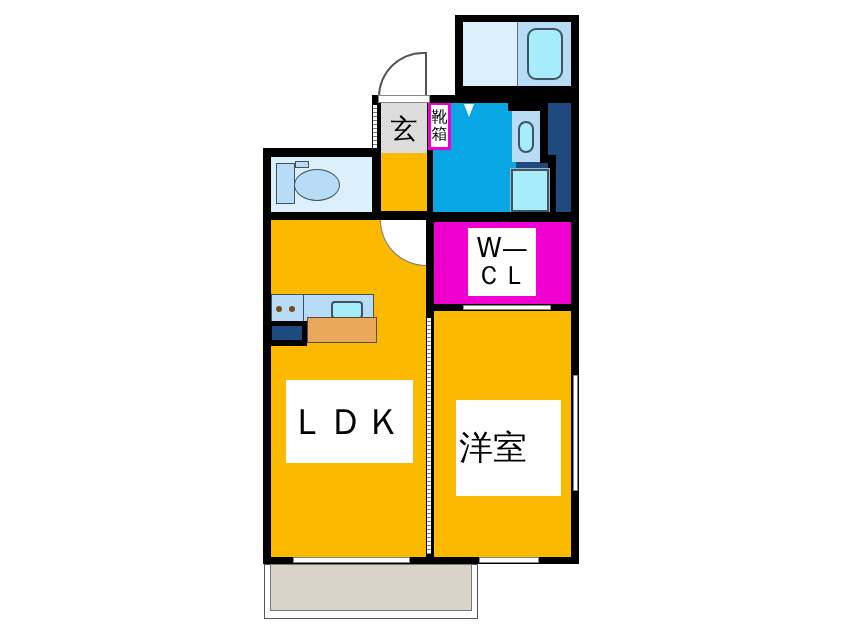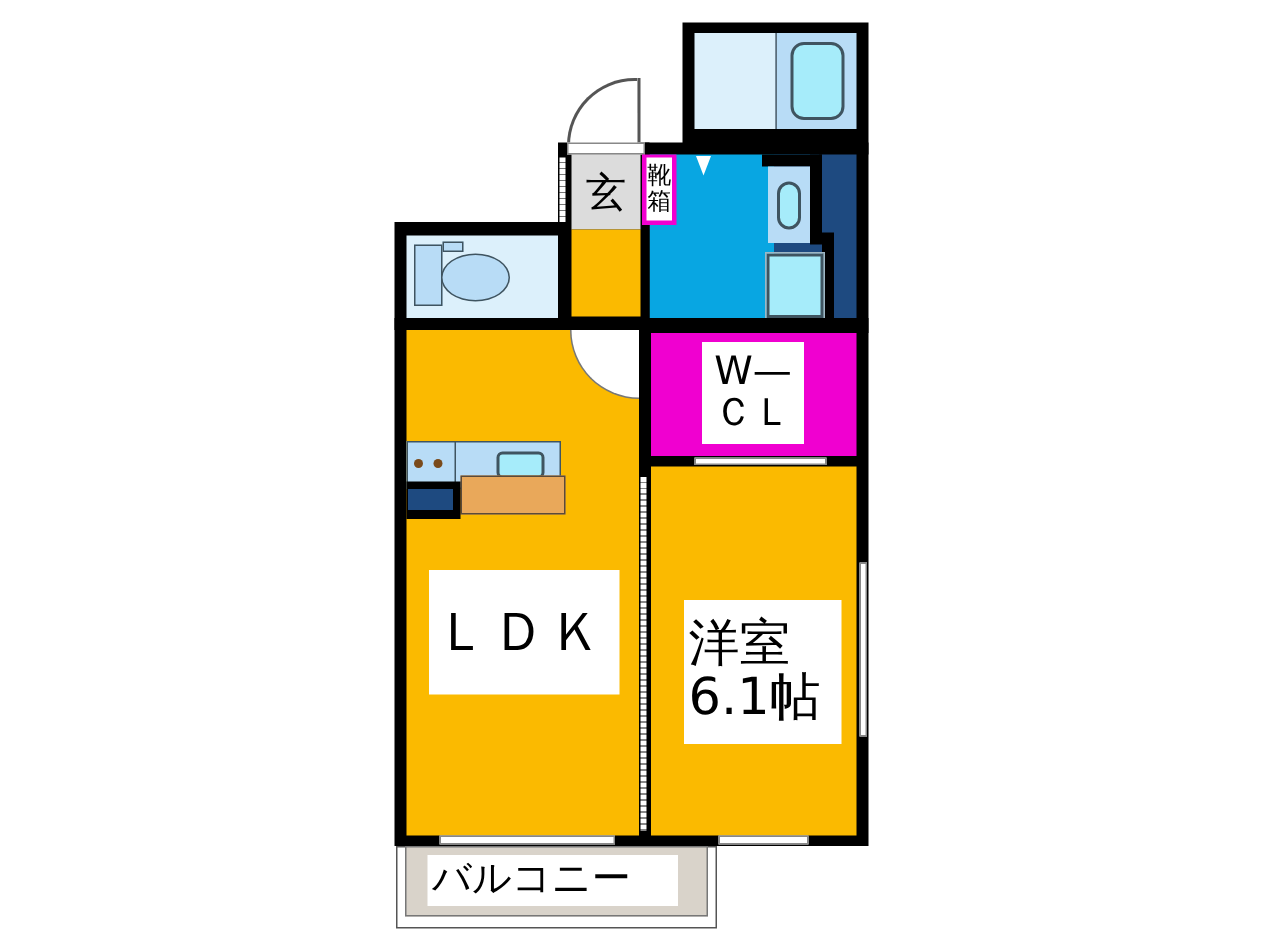--- a/index.html
+++ b/index.html
@@ -71,23 +71,21 @@
   <div class="abs" style="left:434px;top:222px;width:137px;height:82px;background:#F000D0;"></div>
   <div class="abs label" style="left:468px;top:228px;width:68px;height:68px;font-size:26px;align-items:center;">
     <span>W—</span>
     <span>ＣＬ</span>
   </div>
   <div class="abs" style="left:463px;top:305px;width:88px;height:5px;background:#fff;border:1px solid #888;"></div>
 
   <div class="abs" style="left:434px;top:311px;width:137px;height:246px;background:#FBBA00;"></div>
   <div class="abs label" style="left:456px;top:400px;width:105px;height:96px;font-size:34px;padding-left:3px;">
     <span>洋室</span>
-    <span>6.1帖</span>
   </div>
   <div class="abs" style="left:573px;top:375px;width:5px;height:116px;background:#fff;border:1px solid #888;"></div>
 
   <div class="abs" style="left:293px;top:557px;width:117px;height:6px;background:#fff;border:1px solid #888;"></div>
   <div class="abs" style="left:479px;top:557px;width:60px;height:6px;background:#fff;border:1px solid #888;"></div>
 
   <div class="abs" style="left:264px;top:564px;width:214px;height:55px;background:#fff;border:1px solid #555;"></div>
   <div class="abs" style="left:270px;top:564px;width:202px;height:47px;background:#D9D3CA;border:1px solid #777;"></div>
-  <div class="abs label" style="left:285px;top:570px;width:167px;height:34px;font-size:26px;padding-left:3px;">バルコニー</div>
 </div>
 
 </body></html>

